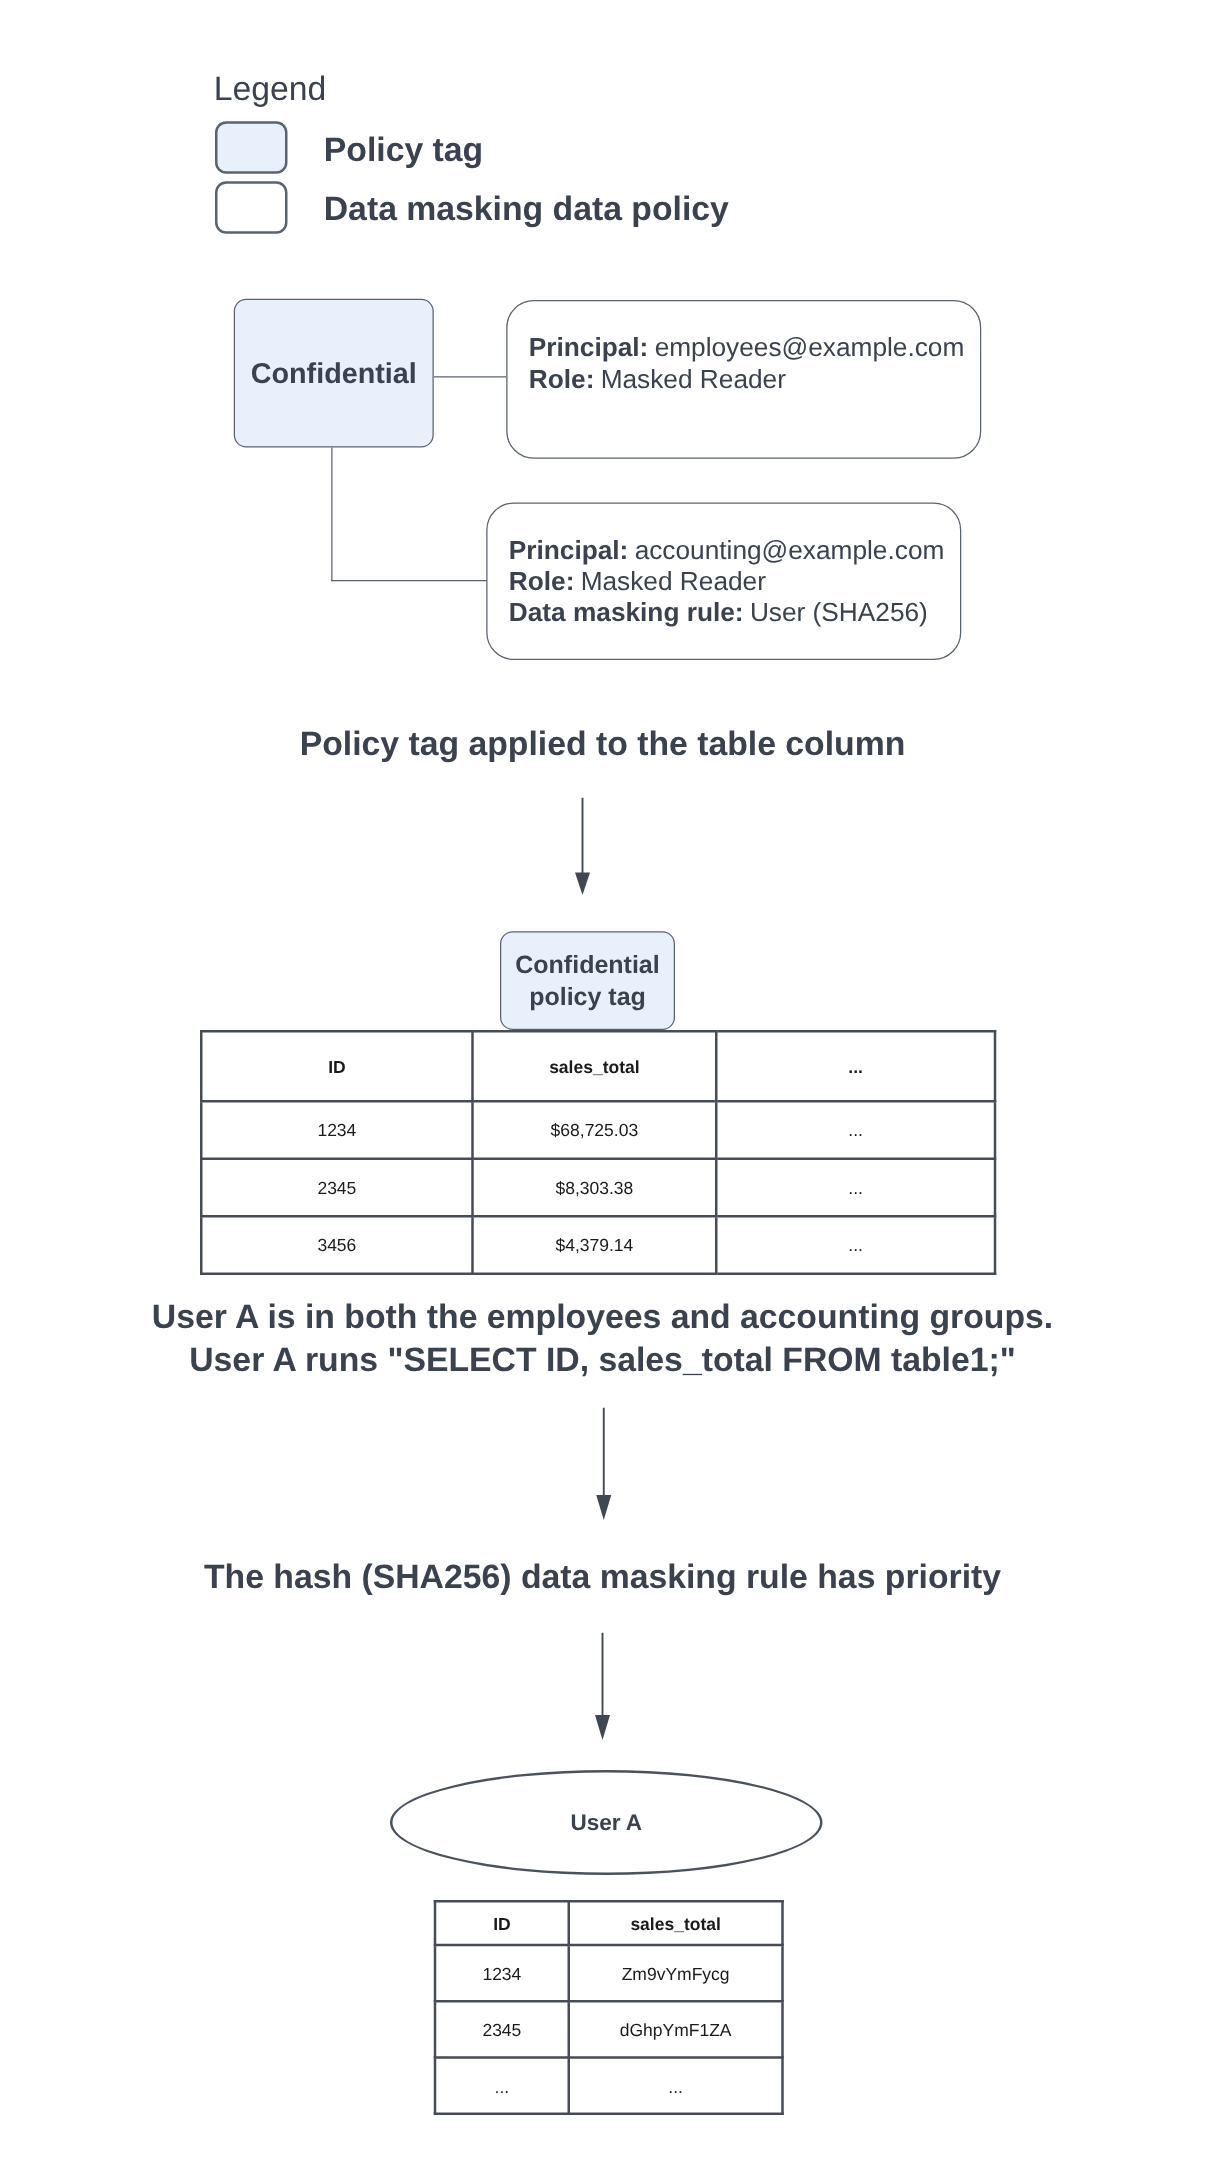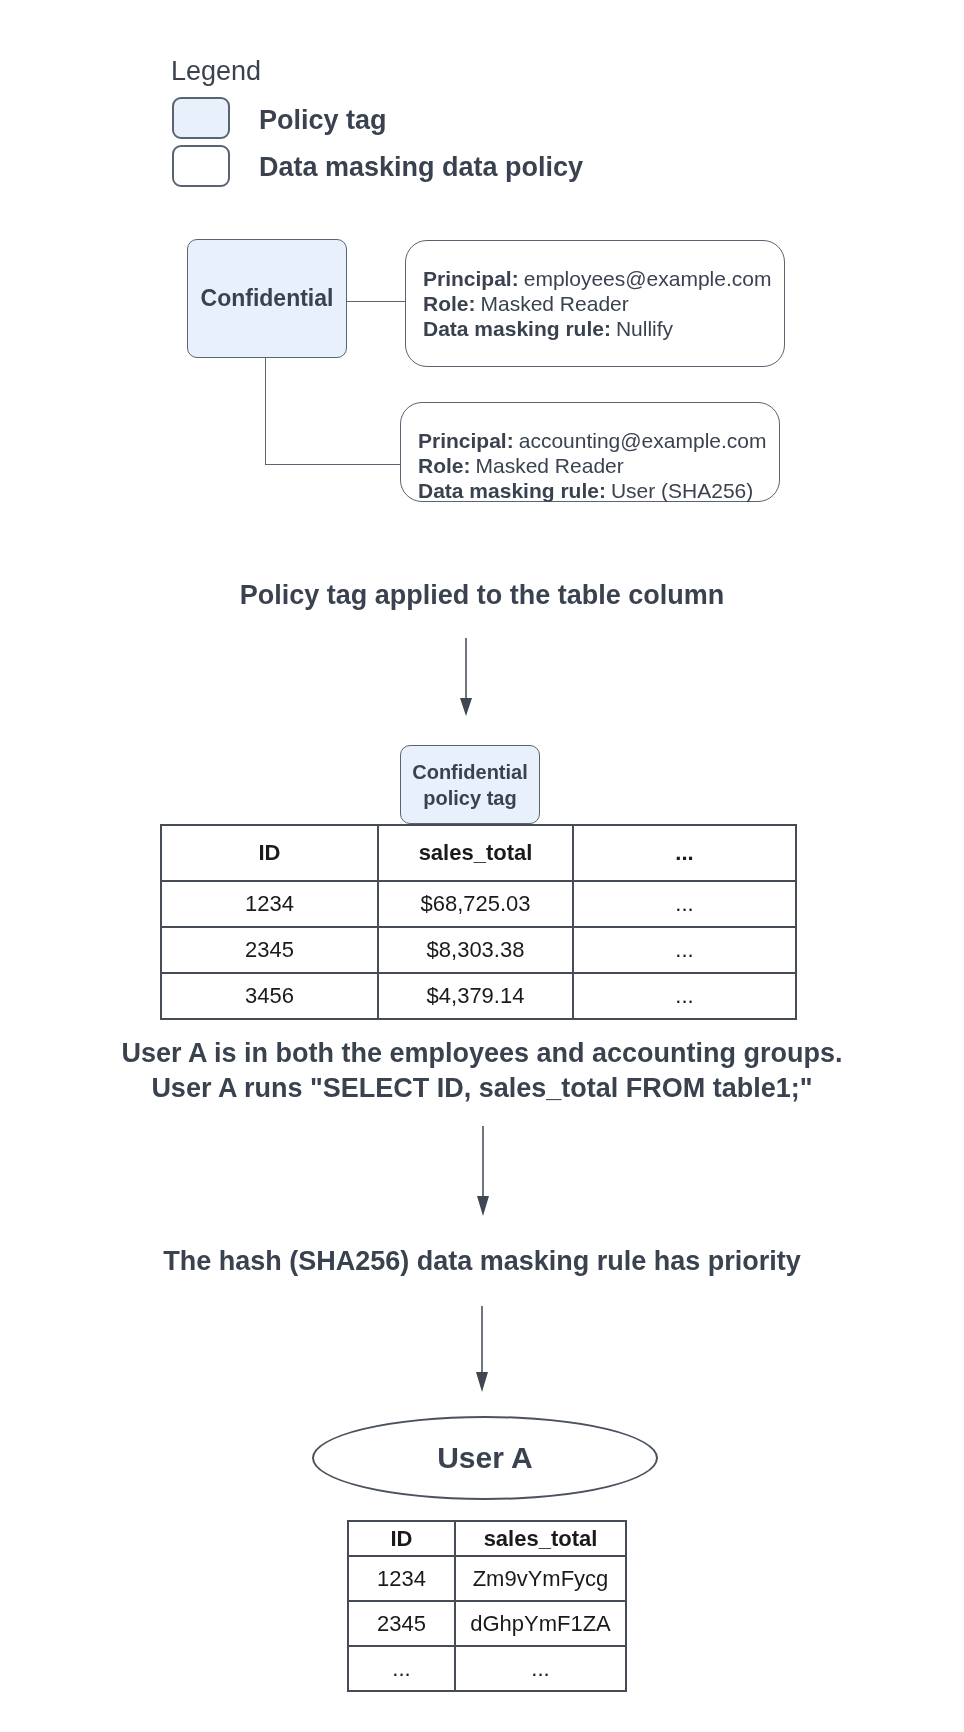--- a/index.html
+++ b/index.html
@@ -48,38 +48,38 @@
 
   
   .heading {
     left:0; width:964px; text-align:center;
     font-size:27px; font-weight:bold; line-height:35px;
     color:#3a4250;
   }
 
   
   table { border-collapse:collapse; background:#ffffff; color:#1a1a1a; }
-  td, th { border:2px solid #464c55; text-align:center; vertical-align:middle; font-size:22px; }
+  td, th { border:2px solid #464c55; text-align:center; vertical-align:middle; font-size:14px; }
   th { font-weight:bold; }
   .src-table { left:160px; top:824px; }
   .src-table th { height:56px; }
   .src-table td { height:46px; }
   .src-c0 { width:217px; } .src-c1 { width:195px; } .src-c2 { width:223px; }
   .res-table { left:347px; top:1520px; }
   .res-table th { height:35px; }
   .res-table td { height:45px; }
   .res-c0 { width:107px; } .res-c1 { width:171px; }
 
   
   .user-ellipse {
     left:312px; top:1416px; width:346px; height:84px;
     border:2px solid #4a525e; border-radius:50%;
     background:#ffffff;
     display:flex; align-items:center; justify-content:center;
-    font-size:30px; font-weight:bold;
+    font-size:18px; font-weight:bold;
   }
 
   svg.arrow { display:block; }
 </style>
 </head>
 <body>
 
 <div class="abs legend-title">Legend</div>
 <div class="abs swatch blue" style="left:172px; top:97px;"></div>
 <div class="abs legend-label" style="left:259px; top:105px;">Policy tag</div>
@@ -90,24 +90,23 @@
   <span>Confidential</span>
 </div>
 
 <div class="abs hline" style="left:347px; top:301px; width:58px;"></div>
 <div class="abs vline" style="left:265px; top:358px; height:107px;"></div>
 <div class="abs hline" style="left:265px; top:464px; width:140px;"></div>
 
 <div class="abs policy-box" style="left:405px; top:240px; width:380px; height:127px;">
   <div><b>Principal:</b><span class="val">employees@example.com</span></div>
   <div><b>Role:</b><span class="val">Masked Reader</span></div>
-  <div><b>Data masking rule:</b><span class="val">Nullify</span></div>
 </div>
 
-<div class="abs policy-box" style="left:400px; top:402px; width:380px; height:100px;">
+<div class="abs policy-box" style="left:389px; top:402px; width:380px; height:126px;">
   <div><b>Principal:</b><span class="val">accounting@example.com</span></div>
   <div><b>Role:</b><span class="val">Masked Reader</span></div>
   <div><b>Data masking rule:</b><span class="val">User (SHA256)</span></div>
 </div>
 
 <div class="abs heading" style="top:578px;">Policy tag applied to the table column</div>
 
 <svg class="abs arrow" style="left:458px; top:638px;" width="16" height="80">
   <line x1="8" y1="0" x2="8" y2="62" stroke="#3f4753" stroke-width="1.5"></line>
   <polygon points="2,60 14,60 8,78" fill="#3f4753"></polygon>

